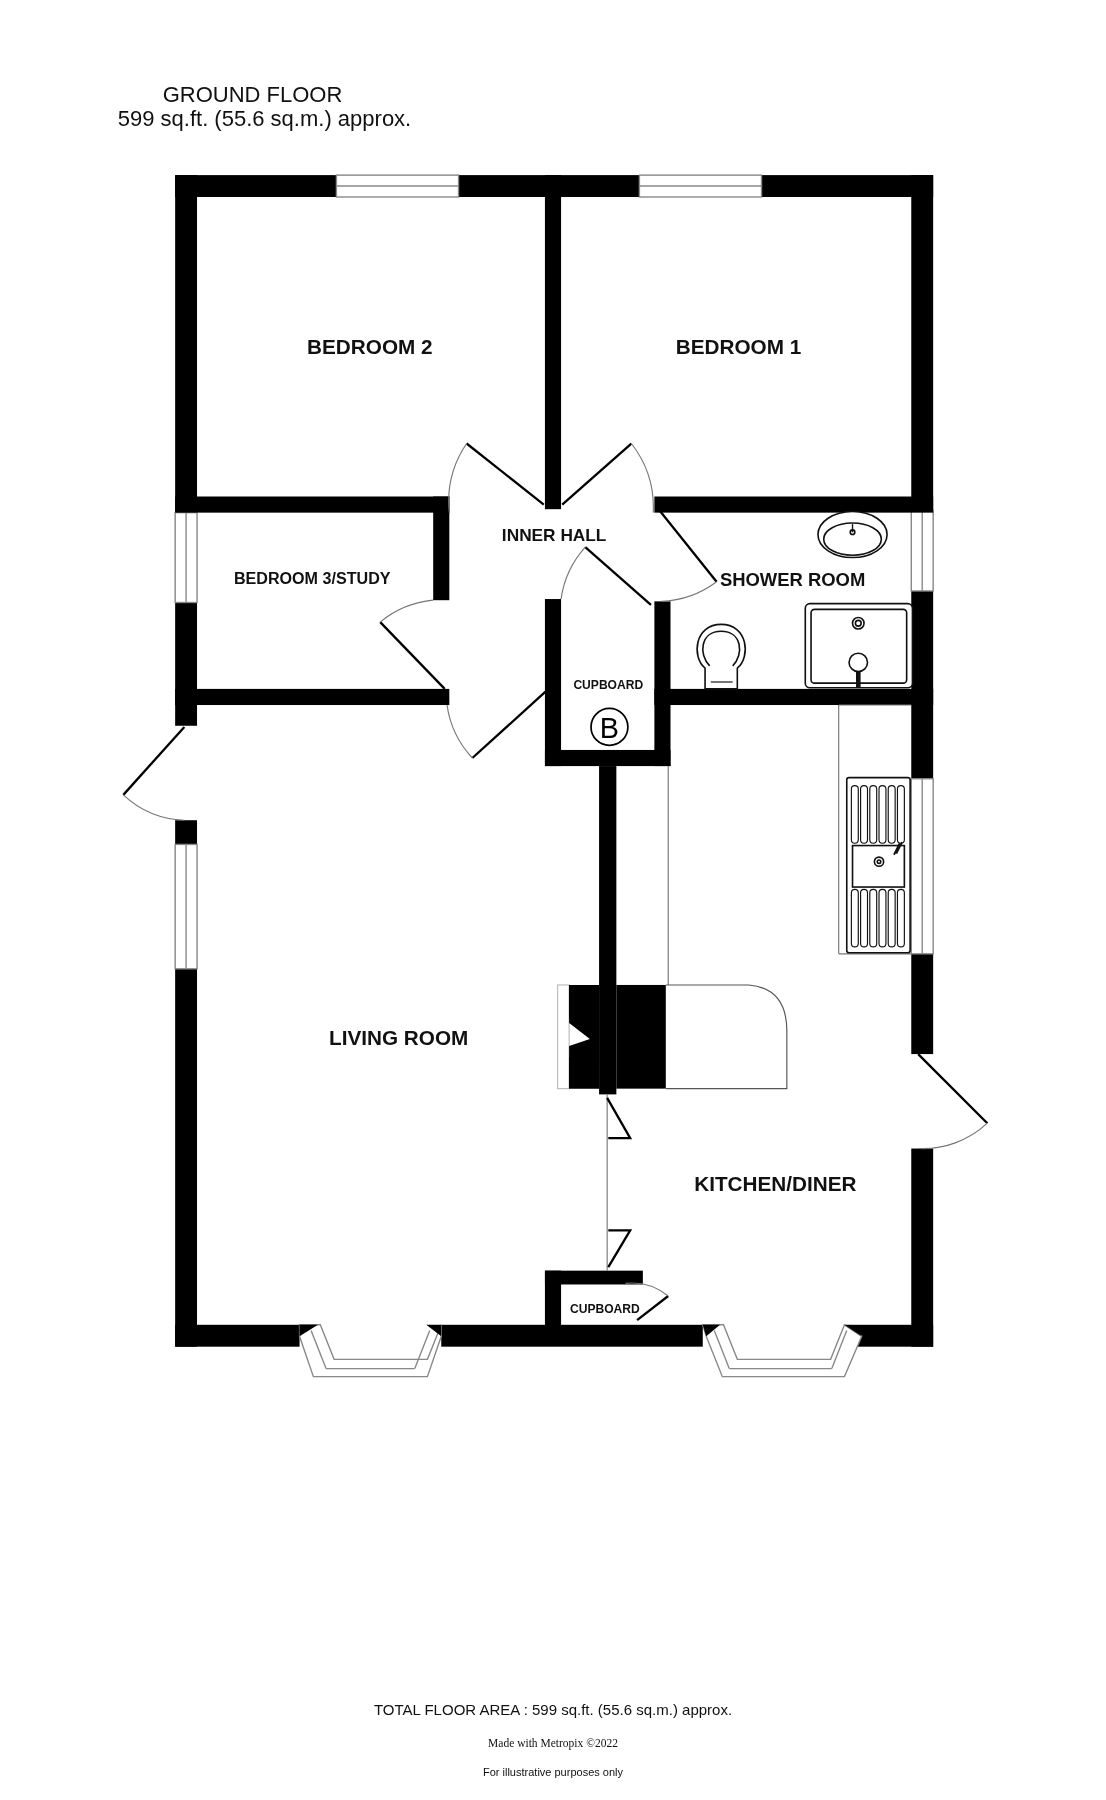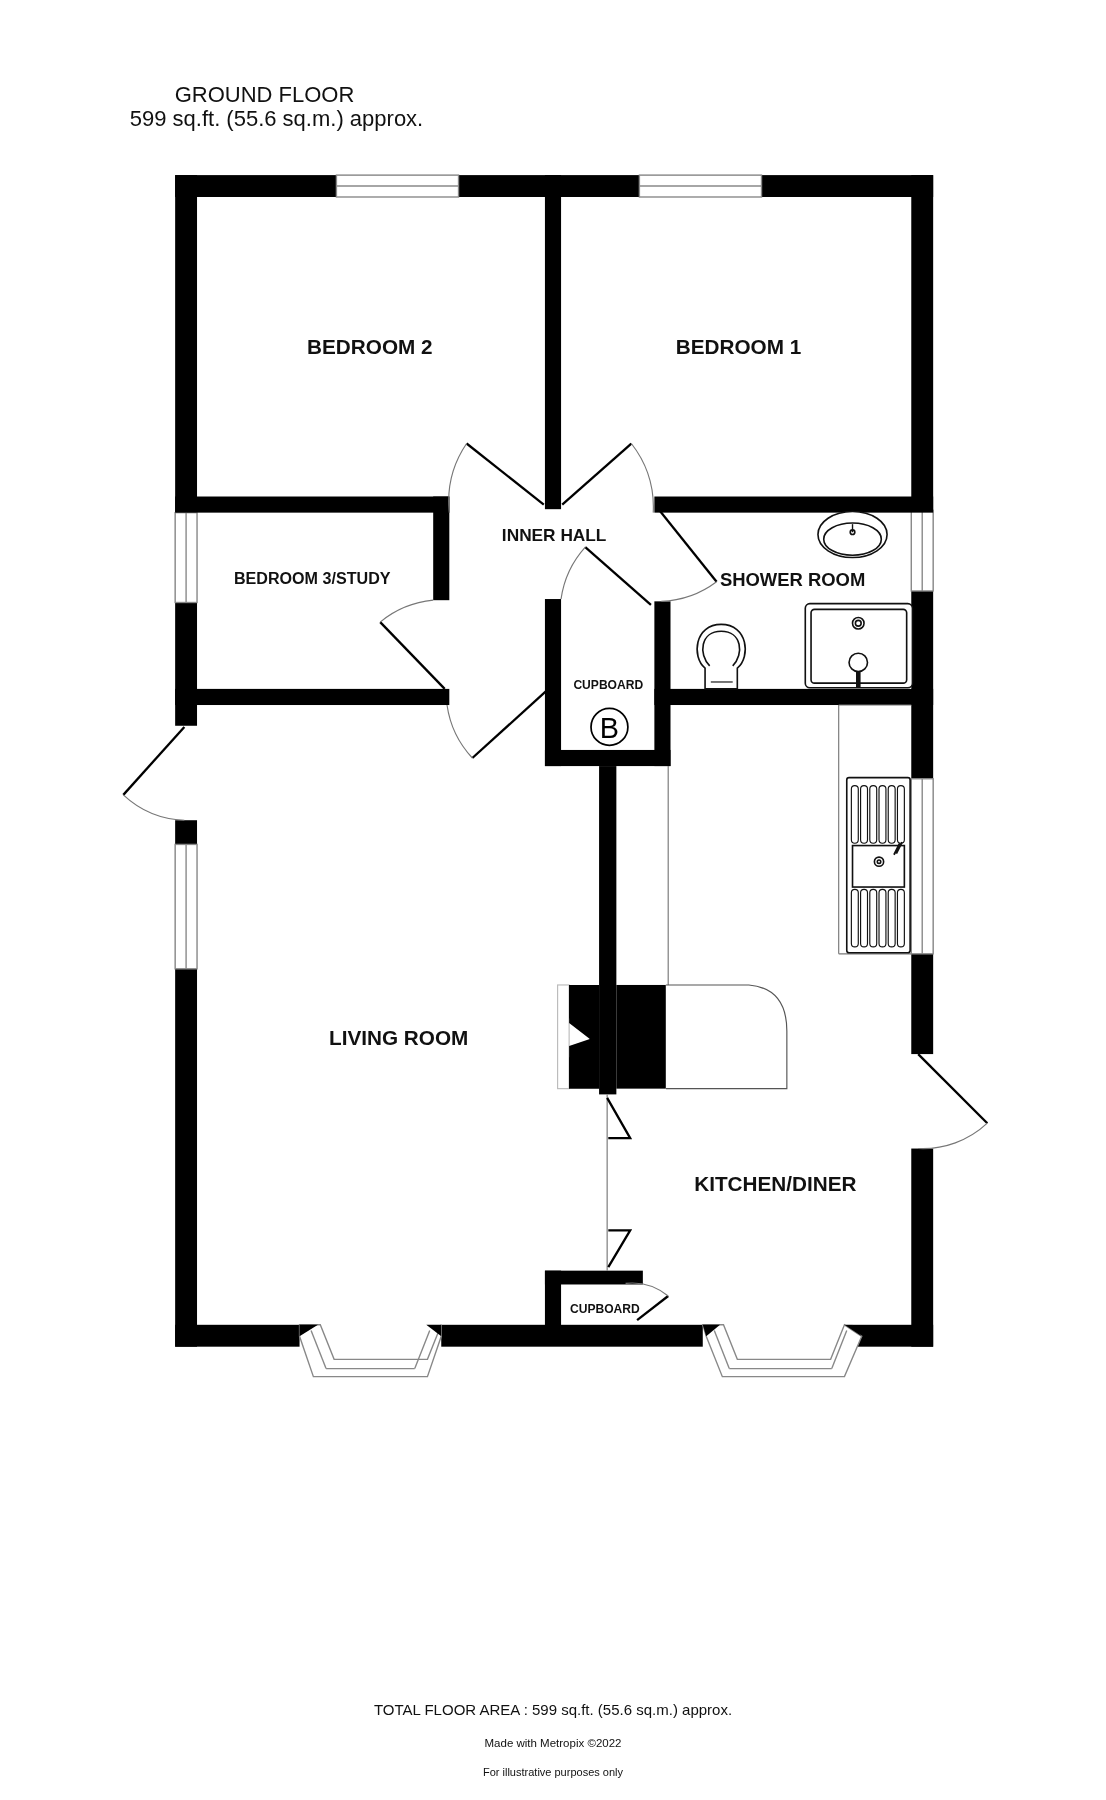--- a/index.html
+++ b/index.html
@@ -1,24 +1,24 @@
 <!DOCTYPE html>
 <html><head>
 <meta charset="utf-8">
 <style>
   html,body{margin:0;padding:0;background:#ffffff;}
   body{width:1106px;height:1800px;position:relative;overflow:hidden;font-family:"Liberation Sans",sans-serif;}
   #plan{position:absolute;left:0;top:0;}
-  .hdr{position:absolute;left:12px;width:505px;text-align:center;color:#111;font-family:"Liberation Sans",sans-serif;}
+  .hdr{position:absolute;left:0;width:505px;text-align:center;color:#111;font-family:"Liberation Sans",sans-serif;}
   .hdr1{top:82px;font-size:22px;}
   .hdr2{top:106px;font-size:22px;padding-left:12px;}
   .ftr{position:absolute;left:0;width:1106px;text-align:center;color:#111;font-family:"Liberation Sans",sans-serif;}
   .ftr1{top:1701px;font-size:15px;}
   .ftr2{top:1766px;font-size:11px;}
-  .ftr3{top:1737px;font-size:11.5px;}
+  .ftr3{top:1737px;font-size:11.5px;font-family:Liberation Serif, serif;}
   .lbl{font-family:"Liberation Sans",sans-serif;font-weight:bold;fill:#111;}
   .wall{fill:#000;}
   .win{fill:#fff;stroke:#888;stroke-width:1.2;}
   .winl{stroke:#888;stroke-width:1.2;}
   .door{stroke:#000;stroke-width:2;fill:none;}
   .arc{stroke:#777;stroke-width:1;fill:none;}
   .fix{stroke:#111;stroke-width:1.4;fill:#fff;}
   .thin{stroke:#777;stroke-width:1;fill:none;}
 </style>
 </head>

